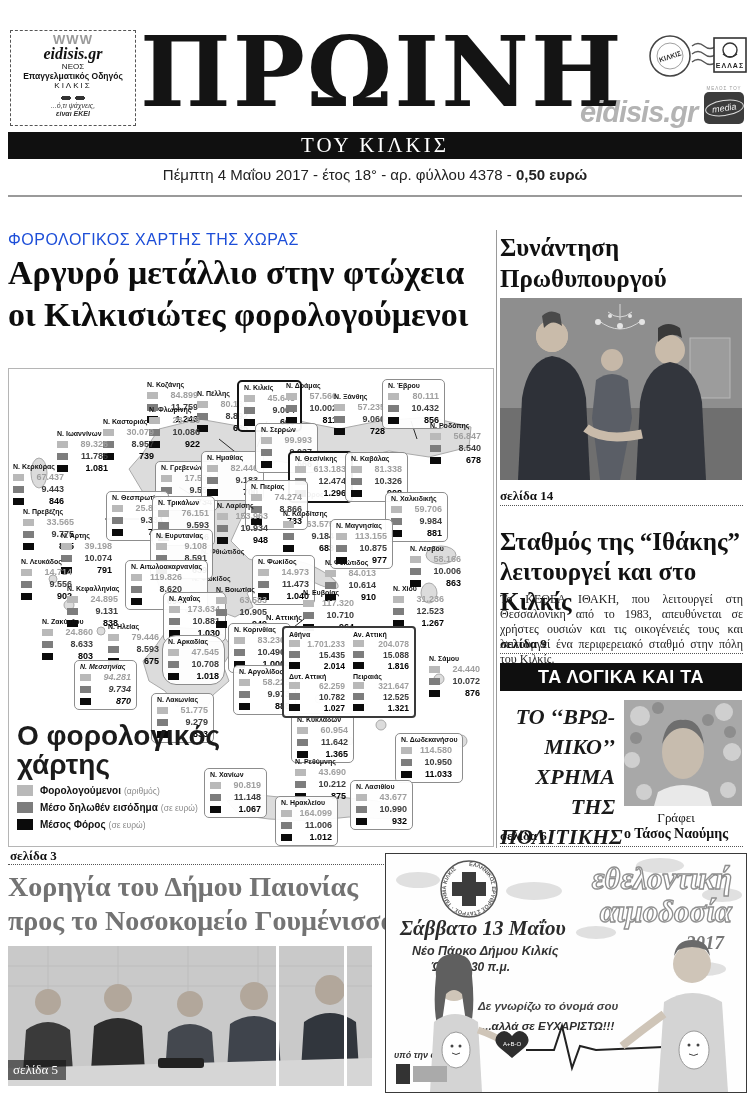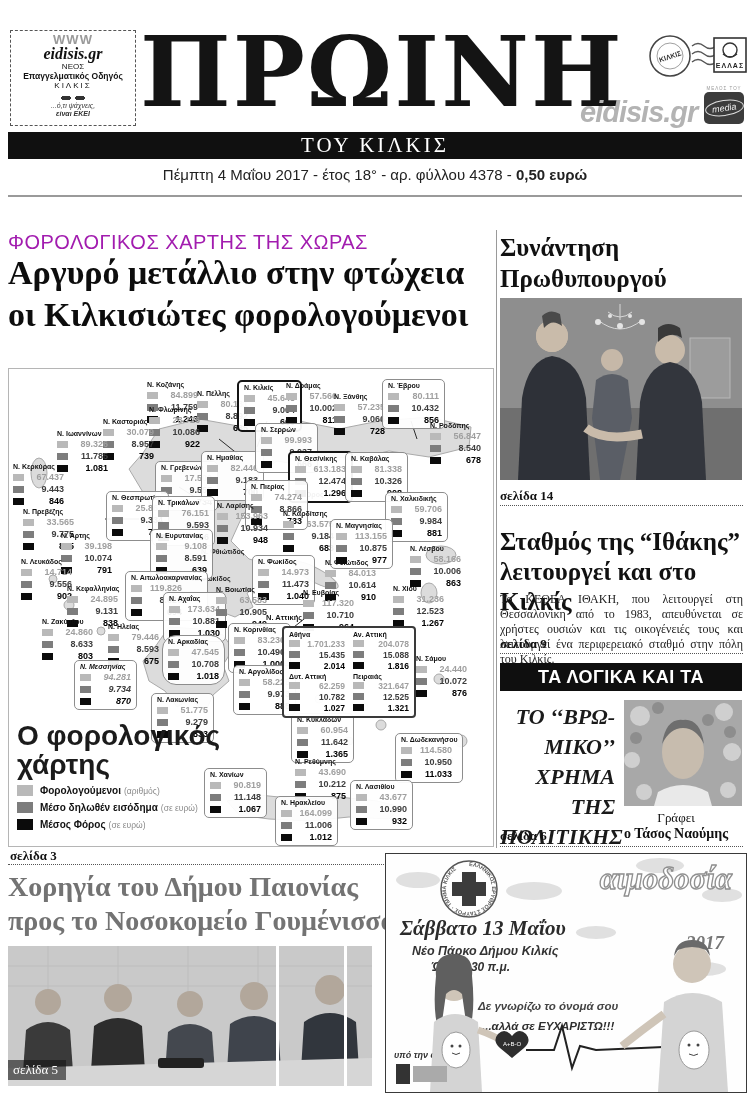--- a/index.html
+++ b/index.html
@@ -22,21 +22,21 @@
   .mediabox{left:702px;top:86px;width:44px;height:42px;text-align:center;}
   .mediabox .cap{font-size:4.5px;color:#999;letter-spacing:1px;}
   .mediabox .bx{width:40px;height:32px;margin:1px auto 0;background:#3c3c3c;border-radius:5px;display:flex;align-items:center;justify-content:center;}
   .mediabox .bx span{color:#eee;font-style:italic;font-size:9px;border:1px solid #ddd;border-radius:50%;padding:2px 6px;transform:rotate(-8deg);}
   .blackbar{left:8px;top:132px;width:734px;height:27px;background:#101010;color:#fff;text-align:center;font-family:"Liberation Serif",serif;font-size:21px;line-height:27px;letter-spacing:3px;}
   .dateline{left:0;top:166px;width:750px;text-align:center;font-family:"Liberation Sans",sans-serif;font-size:15px;color:#222;}
   .dateline b{font-weight:bold;}
   .toprule{left:8px;top:195px;width:734px;height:2px;background:#9a9a9a;}
   .vdivider{left:496px;top:230px;width:1px;height:618px;background:#9a9a9a;}
   
-  .kicker{left:8px;top:231px;width:480px;font-size:20px;letter-spacing:.5px;color:#a21caf;font-family:"Liberation Sans",sans-serif;}
+  .kicker{left:8px;top:231px;width:480px;font-size:16px;letter-spacing:.5px;color:#1d4ed8;font-family:"Liberation Sans",sans-serif;}
   .lead-hl{left:8px;top:252px;width:486px;font-family:"Liberation Serif",serif;font-weight:bold;font-size:34px;line-height:42px;color:#0d0d0d;}
   .mappanel{left:8px;top:368px;width:484px;height:477px;border:1px solid #b5b5b5;background:#fff;overflow:hidden;}
   .maplabels{position:absolute;left:0;top:0;width:484px;height:477px;}
   .region{position:absolute;z-index:3;}
   .region .rname{font-size:7px;font-weight:bold;color:#111;white-space:nowrap;margin-bottom:1px;}
   .rrow{display:flex;align-items:center;height:12px;}
   .sq{width:11px;height:7px;margin-right:3px;flex:none;}
   .sq0{background:#b9b9b9;}.sq1{background:#7d7d7d;}.sq2{background:#0b0b0b;}
   .rv{font-size:9px;width:37px;text-align:right;white-space:nowrap;font-weight:bold;}
   .rv0{color:#9f9f9f;}.rv1{color:#3d3d3d;}.rv2{color:#000;}
@@ -584,21 +584,21 @@
           </div>
           <div class="rrow">
             <span class="sq sq1"></span>
             <span class="rv rv1">9.556</span>
           </div>
           <div class="rrow">
             <span class="sq sq2"></span>
             <span class="rv rv2">902</span>
           </div>
         </div>
-        <div class="region boxed" style="left: 116px; top: 202px;">
+        <div class="region boxed" style="left: 116px; top: 191px;">
           <div class="rname">Ν. Αιτωλοακαρνανίας</div>
           <div class="rrow">
             <span class="sq sq0"></span>
             <span class="rv rv0">119.826</span>
           </div>
           <div class="rrow">
             <span class="sq sq1"></span>
             <span class="rv rv1">8.620</span>
           </div>
           <div class="rrow">
@@ -809,21 +809,21 @@
           </div>
           <div class="rrow">
             <span class="sq sq1"></span>
             <span class="rv rv1">9.279</span>
           </div>
           <div class="rrow">
             <span class="sq sq2"></span>
             <span class="rv rv2">833</span>
           </div>
         </div>
-        <div class="region" style="left: 407px; top: 286px;">
+        <div class="region" style="left: 407px; top: 286px; padding-left: 13px;">
           <div class="rname">Ν. Σάμου</div>
           <div class="rrow">
             <span class="sq sq0"></span>
             <span class="rv rv0">24.440</span>
           </div>
           <div class="rrow">
             <span class="sq sq1"></span>
             <span class="rv rv1">10.072</span>
           </div>
           <div class="rrow">
@@ -1142,20 +1142,21 @@
             <path id="ringpath" d="M31,8 a23,23 0 1,1 -0.01,0"></path>
           </defs>
         <circle cx="31" cy="31" r="28" fill="#fff" stroke="#555" stroke-width="1.5"></circle>
         <text font-size="5.5" fill="#555" font-weight="bold"><textPath href="#ringpath">ΕΛΛΗΝΙΚΟΣ ΕΡΥΘΡΟΣ ΣΤΑΥΡΟΣ · ΤΜΗΜΑ ΚΙΛΚΙΣ</textPath></text>
         <rect x="24" y="14" width="14" height="34" fill="#3c3c3c"></rect>
         <rect x="14" y="24" width="34" height="14" fill="#3c3c3c"></rect>
       </svg>
     </div>
 
     <div class="ad-title">
+      <div>εθελοντική</div>
       <div>αιμοδοσία</div>
     </div>
     <div class="ad-year">2017</div>
     <div class="ad-date">Σάββατο 13 Μαΐου</div>
     <div class="ad-place">Νέο Πάρκο Δήμου Κιλκίς</div>
     <div class="ad-time">Ώρα 9:30 π.μ.</div>
     <div class="ad-msg1">Δε γνωρίζω το όνομά σου</div>
     <div class="ad-msg2">...αλλά σε ΕΥΧΑΡΙΣΤΩ!!!</div>
     <div class="ad-aegis">υπό την αιγίδα</div>
 

